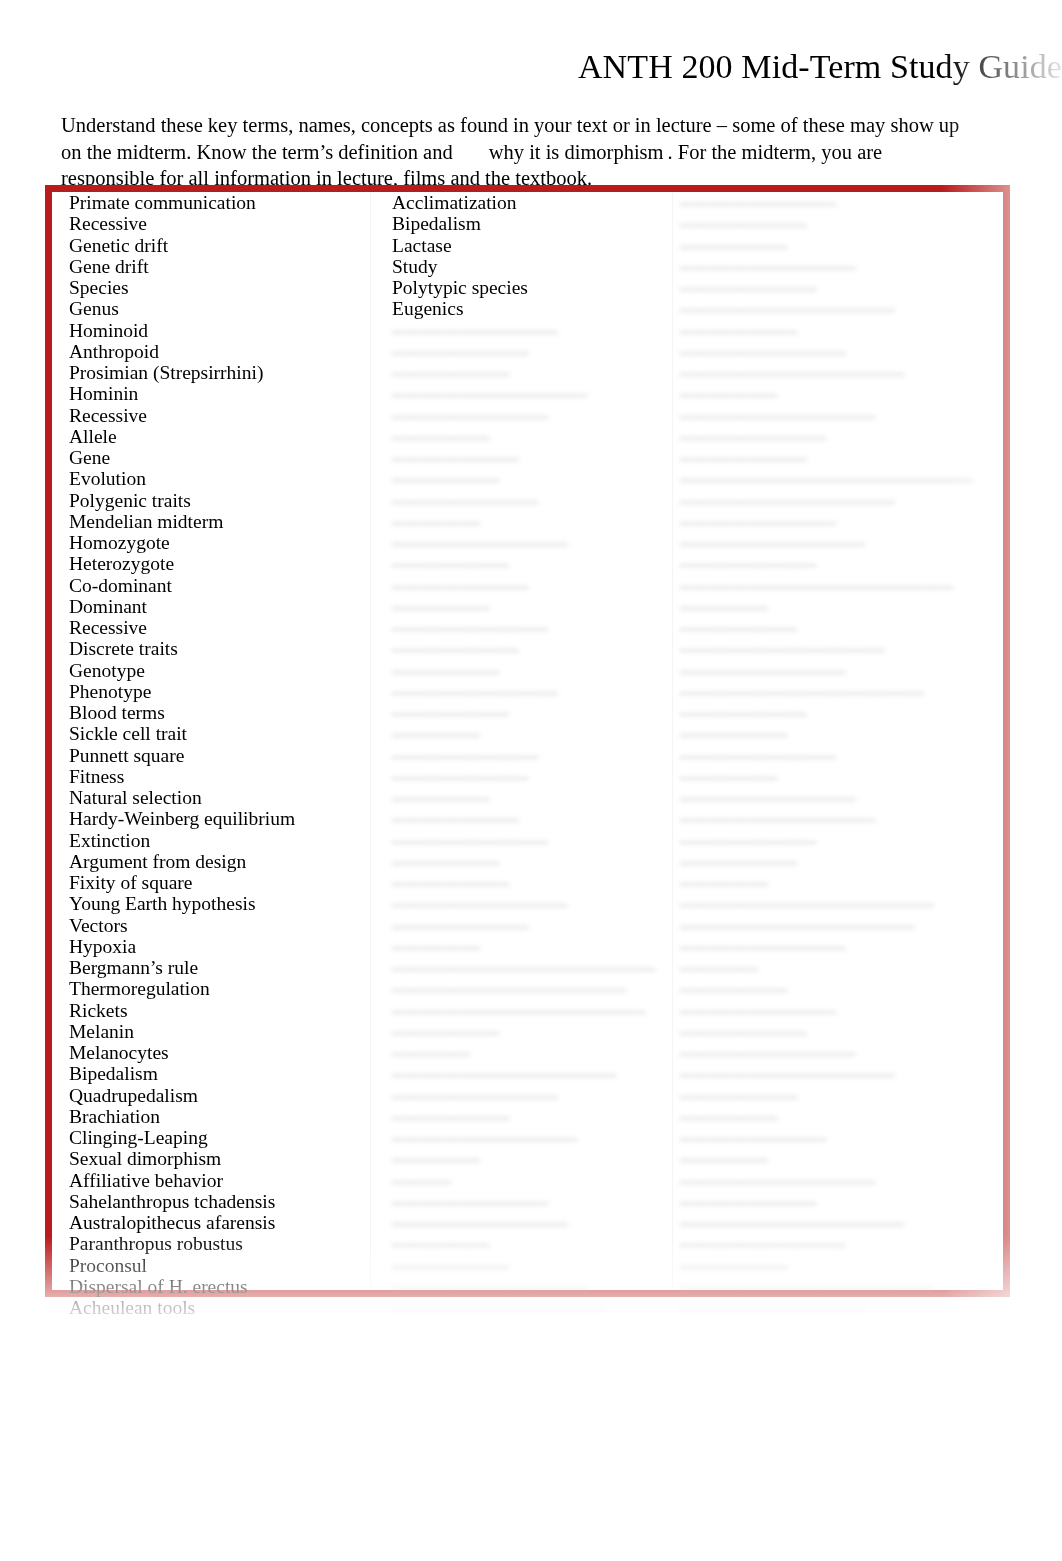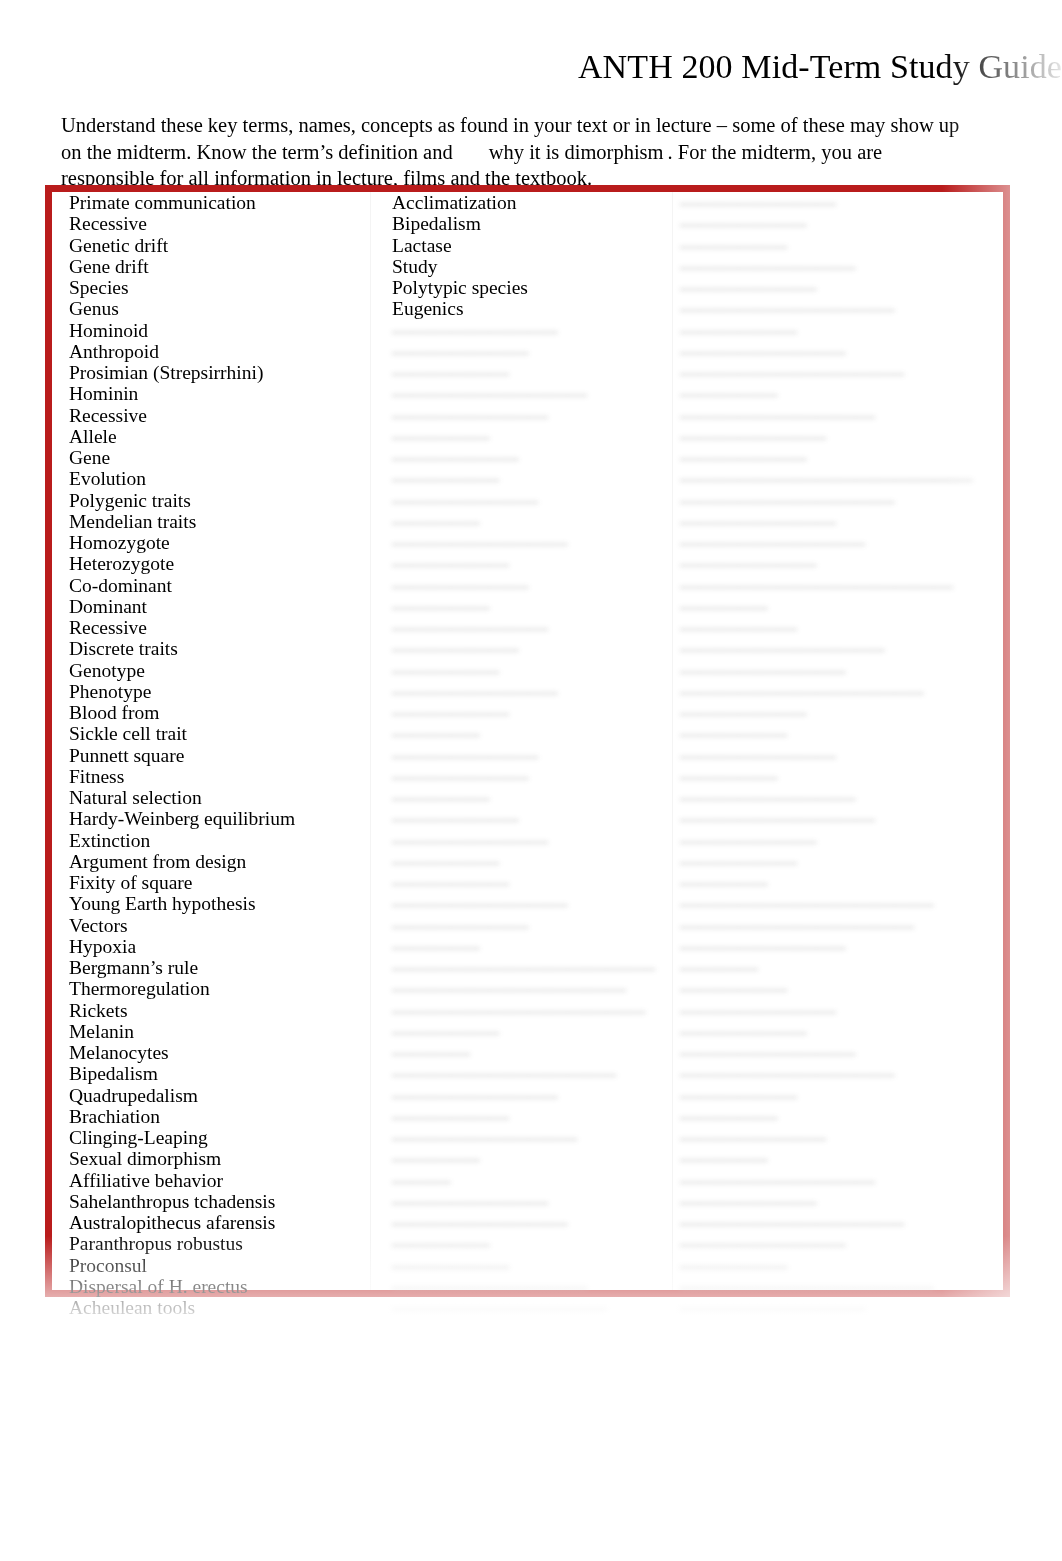--- a/index.html
+++ b/index.html
@@ -140,30 +140,30 @@
         <span class="term">Genus</span>
         <span class="term">Hominoid</span>
         <span class="term">Anthropoid</span>
         <span class="term">Prosimian (Strepsirrhini)</span>
         <span class="term">Hominin</span>
         <span class="term">Recessive</span>
         <span class="term">Allele</span>
         <span class="term">Gene</span>
         <span class="term">Evolution</span>
         <span class="term">Polygenic traits</span>
-        <span class="term">Mendelian traits</span>
+        <span class="term">Mendelian midterm</span>
         <span class="term">Homozygote</span>
         <span class="term">Heterozygote</span>
         <span class="term">Co-dominant</span>
         <span class="term">Dominant</span>
         <span class="term">Recessive</span>
         <span class="term">Discrete traits</span>
         <span class="term">Genotype</span>
         <span class="term">Phenotype</span>
-        <span class="term">Blood from</span>
+        <span class="term">Blood terms</span>
         <span class="term">Sickle cell trait</span>
         <span class="term">Punnett square</span>
         <span class="term">Fitness</span>
         <span class="term">Natural selection</span>
         <span class="term">Hardy-Weinberg equilibrium</span>
         <span class="term">Extinction</span>
         <span class="term">Argument from design</span>
         <span class="term">Fixity of square</span>
         <span class="term">Young Earth hypothesis</span>
         <span class="term">Vectors</span>

